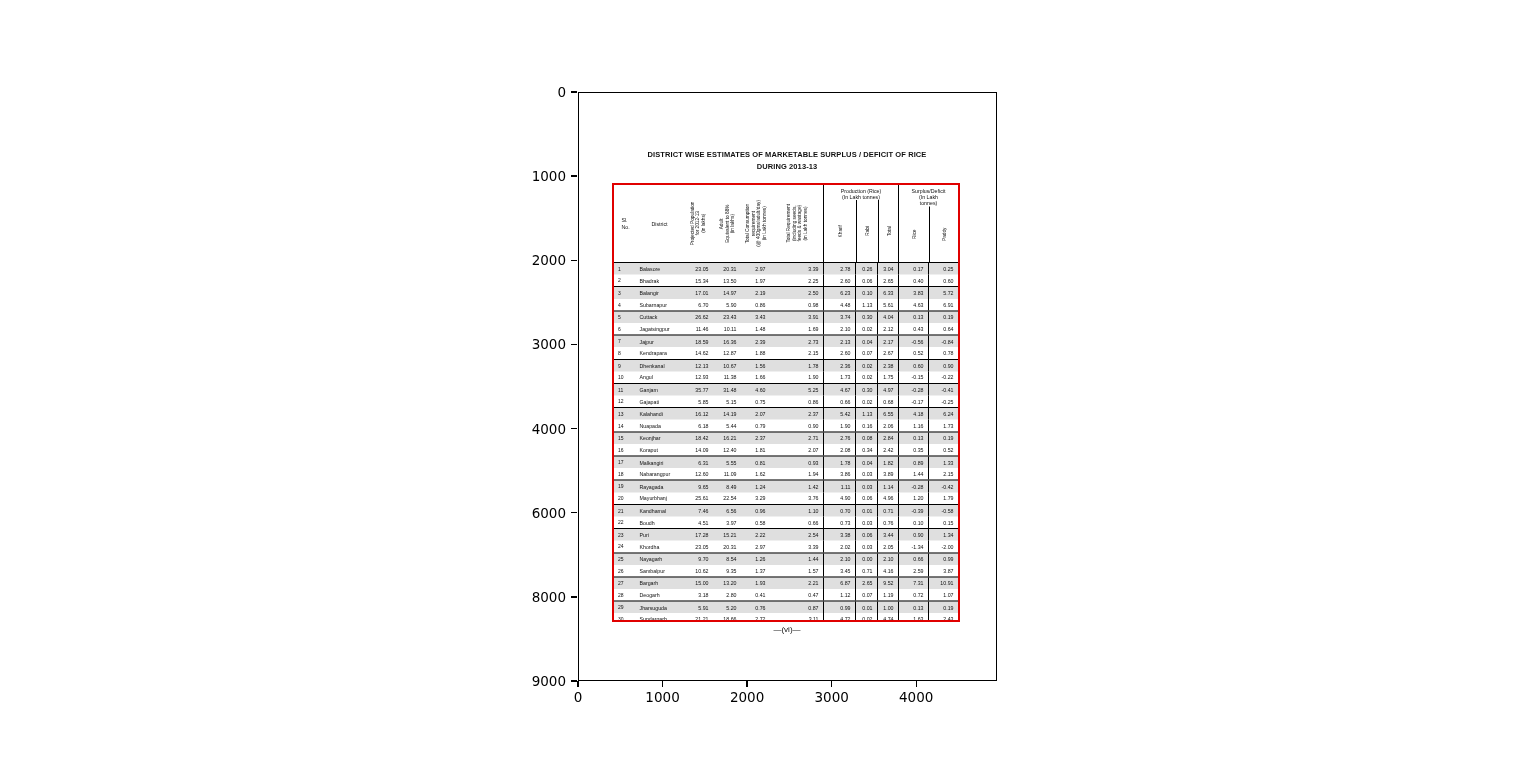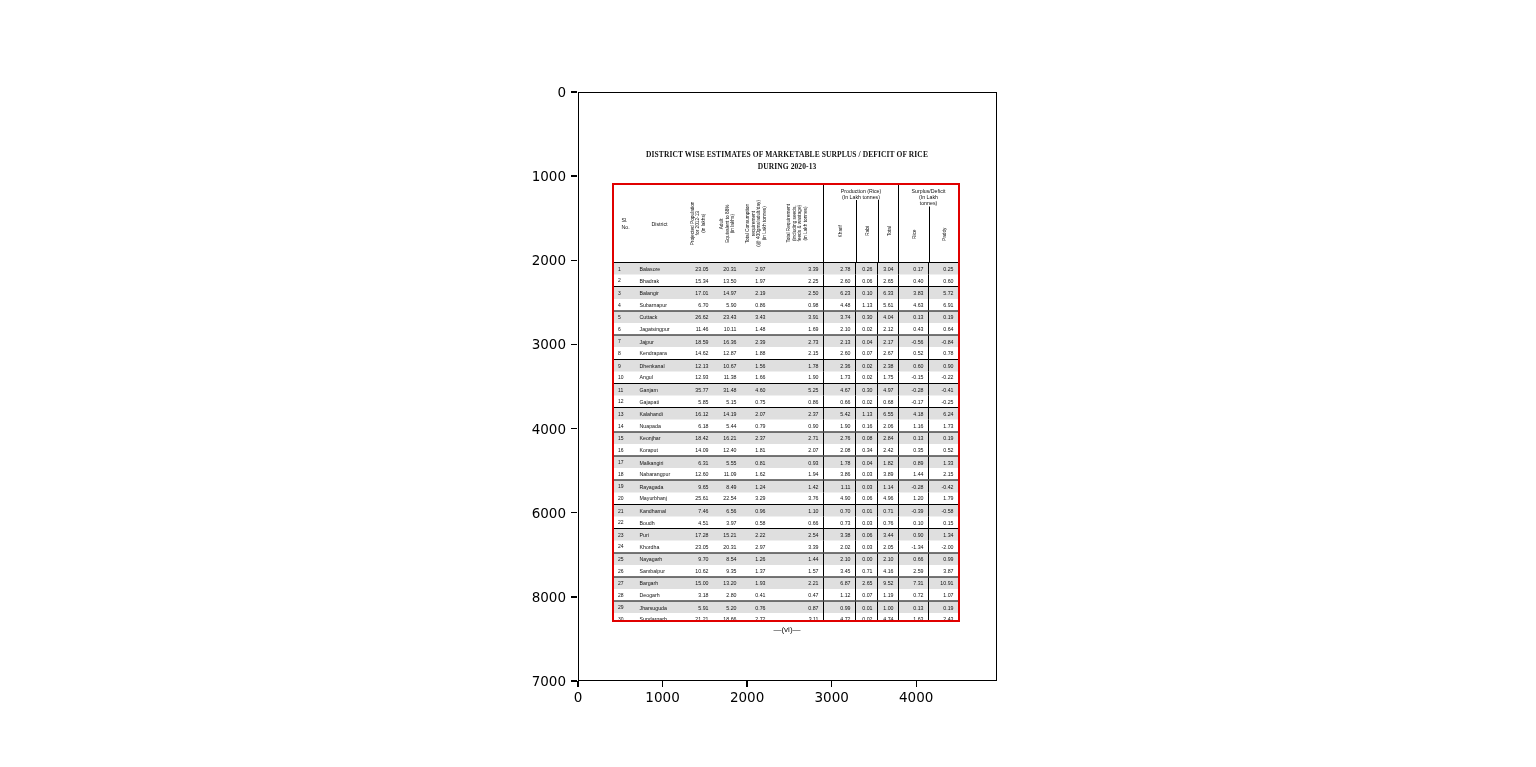--- a/index.html
+++ b/index.html
@@ -13,21 +13,21 @@
     border:1.5px solid #000;box-sizing:border-box;background:#fff;
   }
   .tick-label-y{position:absolute;width:48px;text-align:right;font-size:13.5px;line-height:14px;transform:translateY(-50%)}
   .tick-mark-y{position:absolute;width:6px;height:1.4px;background:#000}
   .tick-label-x{position:absolute;width:64px;text-align:center;font-size:13.5px;transform:translateX(-50%)}
   .tick-mark-x{position:absolute;width:1.4px;height:6px;background:#000}
 
   
   .doc-title{
     position:absolute;left:578px;top:149px;width:418px;text-align:center;
-    font-family:Liberation Serif, serif;font-weight:bold;font-size:7.5px;
+    font-family:Liberation Sans, sans-serif;font-weight:bold;font-size:7.5px;
     line-height:11.5px;color:#111;letter-spacing:.1px;
   }
   .page-marker{
     position:absolute;left:578px;top:625px;width:418px;text-align:center;
     font-family:"Liberation Sans",sans-serif;font-size:8px;color:#111;
   }
   .tbl-outer{position:absolute;left:612px;top:183px;width:348px;height:439px}
   .tbl{
     width:696px;height:878px;transform:scale(.5);transform-origin:0 0;
     border:4px solid #e00000;box-sizing:border-box;background:#fff;
@@ -71,39 +71,39 @@
     <div class="tick-label-y" style="left: 518px; top: 260.286px;">2000</div>
     <div class="tick-mark-y" style="left: 571px; top: 259.586px;"></div>
     <div class="tick-label-y" style="left: 518px; top: 344.429px;">3000</div>
     <div class="tick-mark-y" style="left: 571px; top: 343.729px;"></div>
     <div class="tick-label-y" style="left: 518px; top: 428.571px;">4000</div>
     <div class="tick-mark-y" style="left: 571px; top: 427.871px;"></div>
     <div class="tick-label-y" style="left: 518px; top: 512.714px;">6000</div>
     <div class="tick-mark-y" style="left: 571px; top: 512.014px;"></div>
     <div class="tick-label-y" style="left: 518px; top: 596.857px;">8000</div>
     <div class="tick-mark-y" style="left: 571px; top: 596.157px;"></div>
-    <div class="tick-label-y" style="left: 518px; top: 681px;">7000</div>
+    <div class="tick-label-y" style="left: 518px; top: 681px;">9000</div>
     <div class="tick-mark-y" style="left: 571px; top: 680.3px;"></div>
     <div class="tick-label-x" style="left: 578px; top: 689px;">0</div>
     <div class="tick-mark-x" style="left: 577.3px; top: 681px;"></div>
     <div class="tick-label-x" style="left: 662.55px; top: 689px;">1000</div>
     <div class="tick-mark-x" style="left: 661.85px; top: 681px;"></div>
     <div class="tick-label-x" style="left: 747.1px; top: 689px;">2000</div>
     <div class="tick-mark-x" style="left: 746.4px; top: 681px;"></div>
     <div class="tick-label-x" style="left: 831.65px; top: 689px;">3000</div>
     <div class="tick-mark-x" style="left: 830.95px; top: 681px;"></div>
     <div class="tick-label-x" style="left: 916.2px; top: 689px;">4000</div>
     <div class="tick-mark-x" style="left: 915.5px; top: 681px;"></div>
   </div>
 
 <div class="plot-box"></div>
 
 <div class="doc-title">
   <div>DISTRICT WISE ESTIMATES OF MARKETABLE SURPLUS / DEFICIT OF RICE</div>
-  <div>DURING 2020-13</div>
+  <div>DURING 2013-13</div>
 </div>
 
 <div class="tbl-outer">
   <div class="tbl">
     <div class="hdr">
       <div class="hcell w-sl hplain" style="white-space: pre-line;">Sl.
 No.</div>
       <div class="hcell w-d" style="font-size:10.5px">District</div>
       <div class="hcell w-pop">
           <span class="rot" style="white-space: pre-line;">Projected Population

